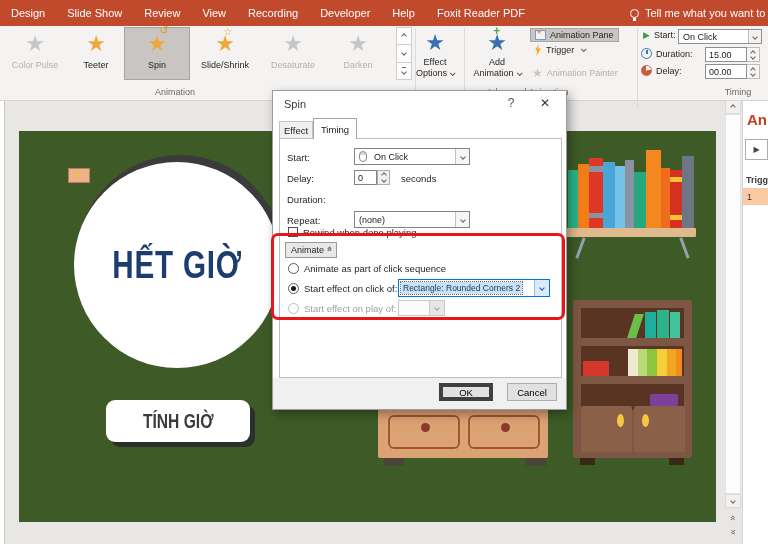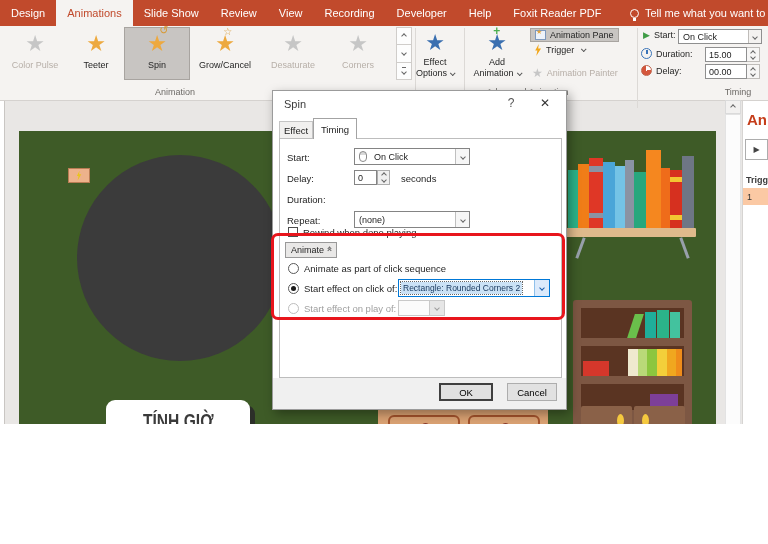--- a/index.html
+++ b/index.html
@@ -1,18 +1,18 @@
 <!DOCTYPE html>
 <html><head>
 <meta charset="utf-8">
 <style>
   * { margin:0; padding:0; box-sizing:border-box; }
   html,body { width:768px; height:544px; overflow:hidden; }
   body { font-family:"Liberation Sans","DejaVu Sans",sans-serif; }
-  #app { position:relative; width:768px; height:424px; background:#e9e7e5; overflow:hidden; }
+  #app { position:relative; width:768px; height:544px; background:#e9e7e5; overflow:hidden; }
 
   
   .titlebar { position:absolute; left:0; top:0; width:768px; height:26px; background:#c14a2c; display:flex; align-items:stretch; }
   .rtab { color:#fff; font-size:11px; padding:0 11px; display:flex; align-items:center; cursor:default; white-space:nowrap; }
   .rtab.active { background:#f5f3f1; color:#c14a2c; }
   .tellme { position:absolute; left:630px; top:0; height:26px; display:flex; align-items:center; gap:6px; color:#fff; font-size:11px; white-space:nowrap; overflow:hidden; width:138px; }
   .bulb { width:9px; height:9px; border:1.5px solid #fff; border-radius:50%; position:relative; flex:0 0 auto; }
   .bulb::after { content:""; position:absolute; left:2px; bottom:-4px; width:3px; height:3px; background:#fff; }
 
   
@@ -118,33 +118,32 @@
   .radio.dis { border-color:#bdbdbd; }
   .dlabel.dis { color:#9f9f9f; }
   .focuscombo { position:absolute; height:18px; border:1px solid #0078d7; background:#fff; display:flex; align-items:center; font-size:8.5px; }
   .focuscombo .seltxt { background:#cbe2f6; outline:1px dotted #666; padding:1px 2px; margin-left:2px; white-space:nowrap; color:#16365c; }
   .focuscombo .cbtn { margin-left:auto; width:15px; align-self:stretch; background:#dceafb; border-left:1px solid #8fc0ea; display:flex; align-items:center; justify-content:center; }
   .discombo { position:absolute; height:16px; background:#fbfbfb; border:1px solid #c9c9c9; display:flex; }
   .discombo .cbtn { margin-left:auto; width:15px; background:#e6e6e6; border-left:1px solid #c9c9c9; display:flex; align-items:center; justify-content:center; }
   .discombo .dchev { border-color:#9f9f9f; }
   .dfooter { position:absolute; left:0; top:287px; width:293px; height:31px; background:#f0f0f0; }
   .dbtn { position:absolute; top:5px; height:18px; font-size:9.5px; display:flex; align-items:center; justify-content:center; background:#e1e1e1; }
-  .dbtn.ok { left:166px; width:54px; border:2px solid #404040; }
+  .dbtn.ok { left:166px; width:54px; border:4px solid #404040; }
   .dbtn.cancel { left:234px; width:50px; border:1px solid #adadad; }
 
   .redrect { position:absolute; left:271px; top:233px; width:294px; height:87px; border:3px solid #e8151c; border-radius:7px; z-index:60; }
 </style>
 </head>
 <body>
 
 <div id="app">
 
   <div class="titlebar">
     <div class="rtab">Design</div>
-    <div class="rtab active">Animations</div>
     <div class="rtab">Slide Show</div>
     <div class="rtab">Review</div>
     <div class="rtab">View</div>
     <div class="rtab">Recording</div>
     <div class="rtab">Developer</div>
     <div class="rtab">Help</div>
     <div class="rtab">Foxit Reader PDF</div>
     <div class="tellme">
       <span class="bulb"></span>
       <span>Tell me what you want to do</span>
@@ -170,33 +169,33 @@
             <span class="star gold">★</span>
             <span class="spinarrow">↺</span>
           </span>
         <span class="glabel">Spin</span>
       </div>
       <div class="gitem" style="width:70px">
         <span class="gicon">
             <span class="star gold">★</span>
             <span class="ministar">☆</span>
           </span>
-        <span class="glabel">Grow/Cancel</span>
+        <span class="glabel">Slide/Shrink</span>
       </div>
       <div class="gitem disabled">
         <span class="gicon">
             <span class="star gray">★</span>
           </span>
         <span class="glabel">Desaturate</span>
       </div>
       <div class="gitem disabled" style="width:64px">
         <span class="gicon">
             <span class="star gray">★</span>
           </span>
-        <span class="glabel">Corners</span>
+        <span class="glabel">Darken</span>
       </div>
     </div>
     <div class="gscroll">
       <div class="gsbtn">
           <span class="uchev"></span>
         </div>
       <div class="gsbtn">
           <span class="dchev"></span>
         </div>
       <div class="gsbtn">
@@ -275,20 +274,23 @@
     <div class="grplabel" style="left:705px;width:66px">Timing</div>
   </div>
 
   <div class="leftstrip"></div>
 
   <div class="slide">
     <div class="trigbadge">
         <span class="bolt"></span>
       </div>
     <div class="circdark"></div>
+    <div class="circwhite">
+      <span class="hetgio">HẾT GIỜ</span>
+    </div>
     <div class="tinhgio">
       <span>TÍNH GIỜ</span>
     </div>
 
     <div class="bookrow" id="books">
         <div style="width: 10px; height: 58px; background: rgb(43, 179, 137);"></div>
         <div style="width: 11px; height: 64px; background: rgb(240, 125, 24);"></div>
         <div style="width: 14px; height: 70px; background: linear-gradient(transparent 12%, rgb(138, 147, 163) 12%, rgb(138, 147, 163) 20%, transparent 20%, transparent 78%, rgb(138, 147, 163) 78%, rgb(138, 147, 163) 86%, transparent 86%) rgb(223, 55, 38);"></div>
         <div style="width: 12px; height: 66px; background: rgb(74, 165, 216);"></div>
         <div style="width: 10px; height: 62px; background: rgb(116, 195, 230);"></div>

